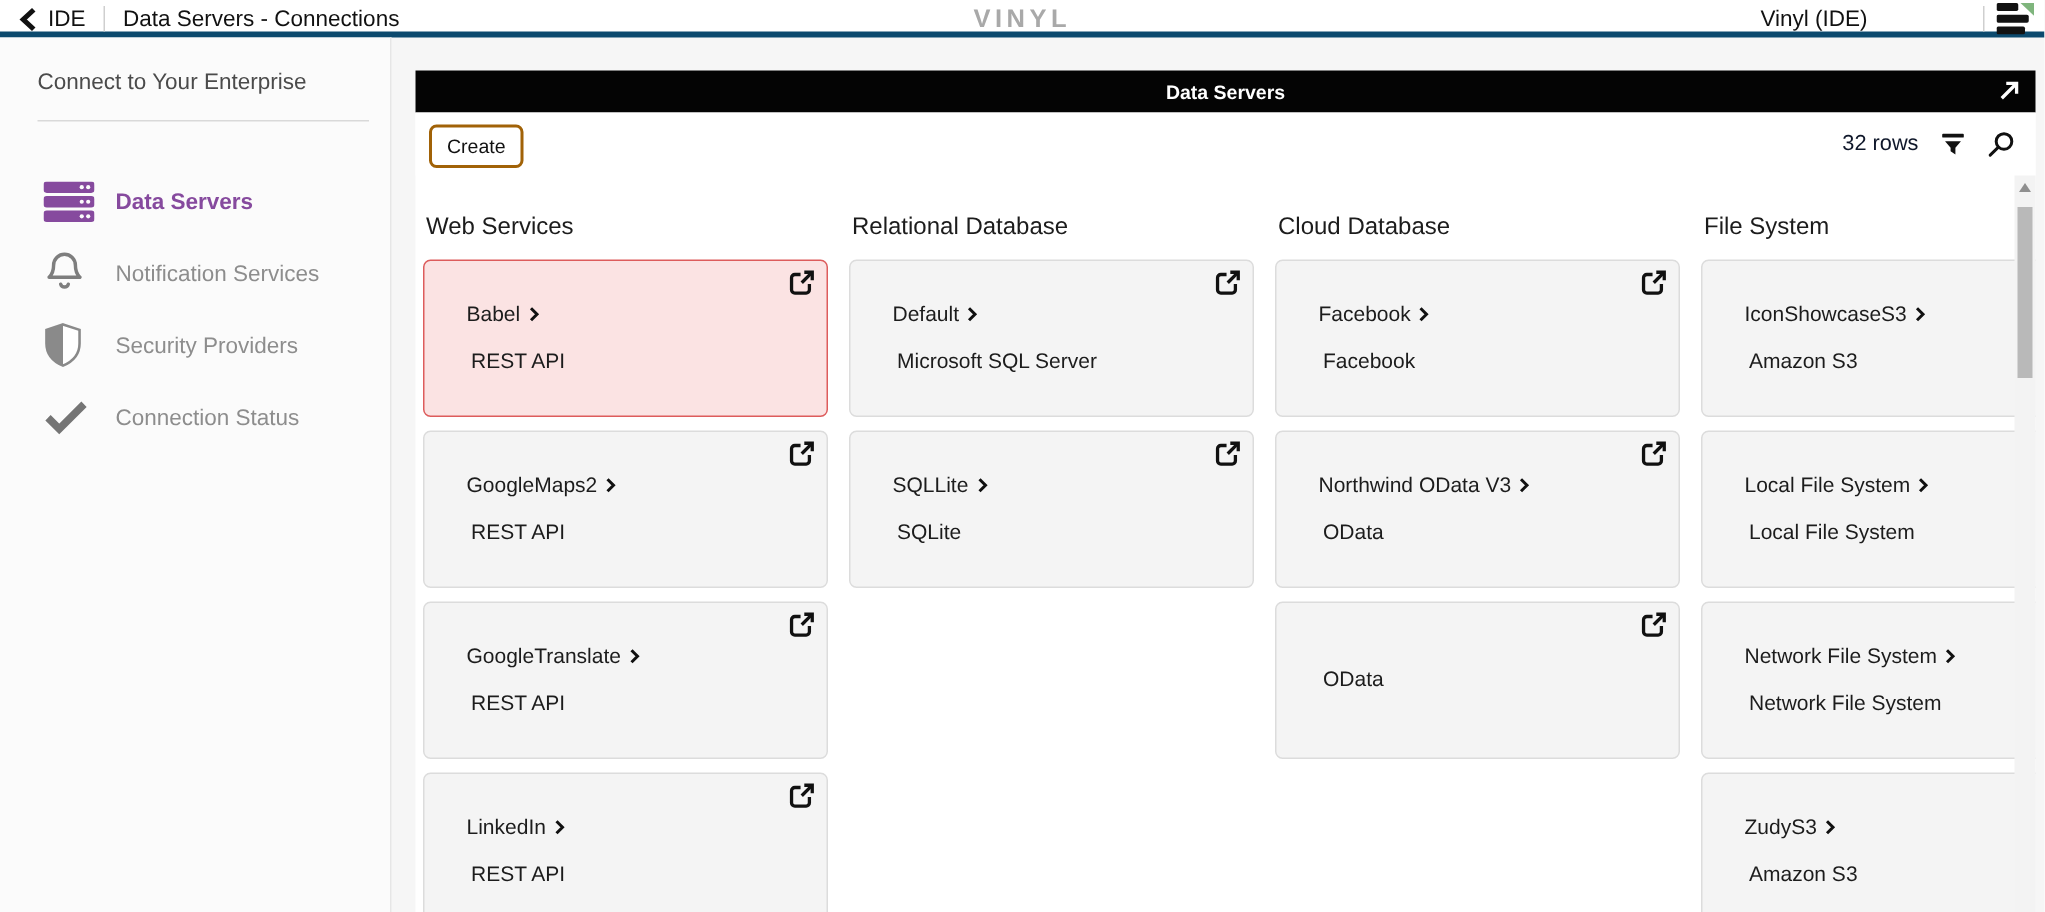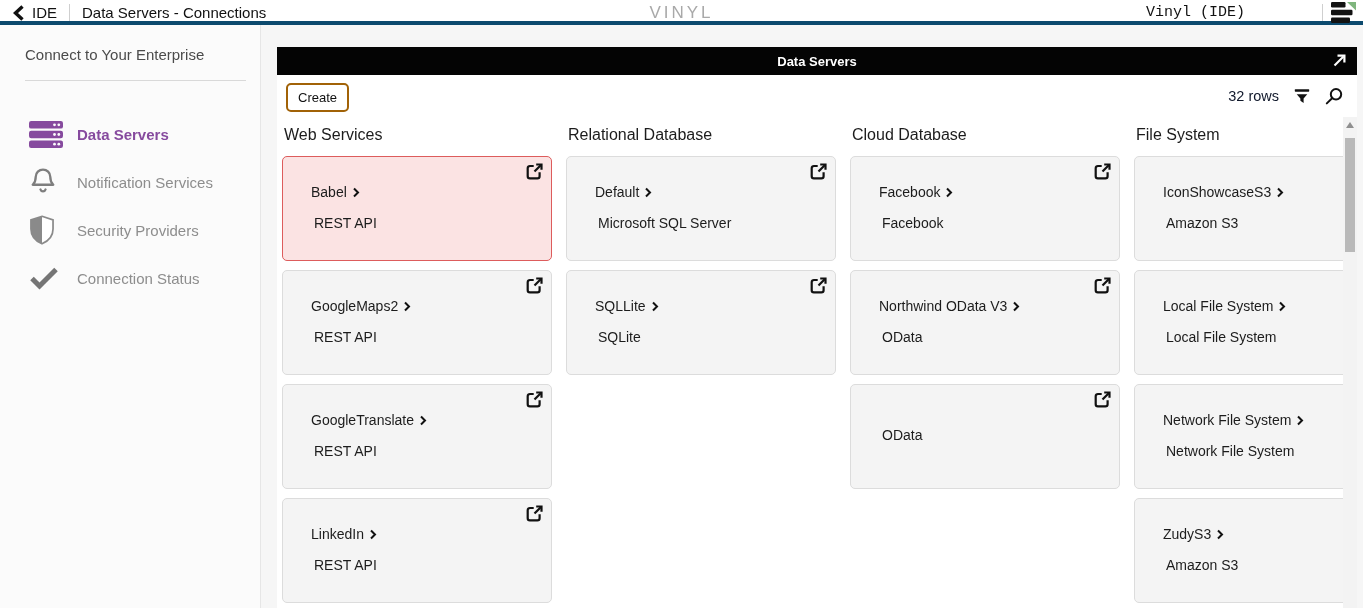--- a/index.html
+++ b/index.html
@@ -19,23 +19,23 @@
   .topbar-left {
     position: absolute; left: 12px; top: 0; height: 25px;
     display: flex; align-items: center;
   }
   .back-chevron { display: inline-flex; margin-right: 6px; cursor: pointer; }
   .topbar-ide { font-size: 15px; color: #111; }
   .tb-divider { width: 1px; height: 17px; background: #cfcfcf; margin: 0 12px; }
   .topbar-crumb { font-size: 15px; color: #111; }
   .topbar-logo {
     position: absolute; left: 0; right: 0; top: 3px; text-align: center;
-    font-size: 17px; font-weight: normal; letter-spacing: 3px; color: #a9a9a9;
-  }
-  .topbar-right-label { position: absolute; right: 118px; top: 4px; font-size: 15px; color: #111; font-family: Liberation Mono, monospace; }
+    font-size: 17px; font-weight: bold; letter-spacing: 3px; color: #a9a9a9;
+  }
+  .topbar-right-label { position: absolute; right: 118px; top: 4px; font-size: 15px; color: #111; }
   .tb-divider-right { position: absolute; right: 40px; top: 4px; width: 1px; height: 17px; background: #cfcfcf; }
   .topbar-logo-icon { position: absolute; right: 7px; top: 2px; cursor: pointer; }
 
   
   .sidebar {
     position: absolute; left: 0; top: 25px; width: 261px; bottom: 0;
     background: #fbfbfb; border-right: 1px solid #e6e6e6;
   }
   .sidebar-heading { margin: 21px 0 0 25px; font-size: 15px; color: #4b4b4b; }
   .sidebar-divider { margin: 17px 14px 0 25px; border-top: 1px solid #d9d9d9; }
@@ -73,21 +73,21 @@
   .rows-count { font-size: 14.5px; color: #0f172a; }
   .tb-icon { display: inline-flex; cursor: pointer; }
 
   
   .columns-area {
     position: absolute; top: 70px; left: 0; right: 0; bottom: 0;
     overflow: hidden; padding-left: 5px;
     display: flex; gap: 14px;
   }
   .col { width: 270px; flex: 0 0 270px; }
-  .col-header { font-size: 16px; color: #1c1c1c; margin: 9px 0 13px 2px; line-height: 17px; }
+  .col-header { font-size: 16px; color: #1c1c1c; margin: 26px 0 13px 2px; line-height: 17px; }
   .card {
     width: 270px; height: 105px; background: #f4f4f4;
     border: 1px solid #dcdcdc; border-radius: 5px; margin-bottom: 9px;
     position: relative; padding: 27px 12px 0 28px; cursor: pointer;
   }
   .card.highlight { background: #fbe3e3; border-color: #dd5c5c; }
   .ext-icon { position: absolute; top: 6px; right: 8px; cursor: pointer; }
   .card-name { font-size: 14px; color: #1c1c1c; display: flex; align-items: center; }
   .card-name .chev { margin-left: 5px; display: inline-flex; }
   .card-type { font-size: 14px; color: #1c1c1c; margin: 15px 0 0 3px; }

